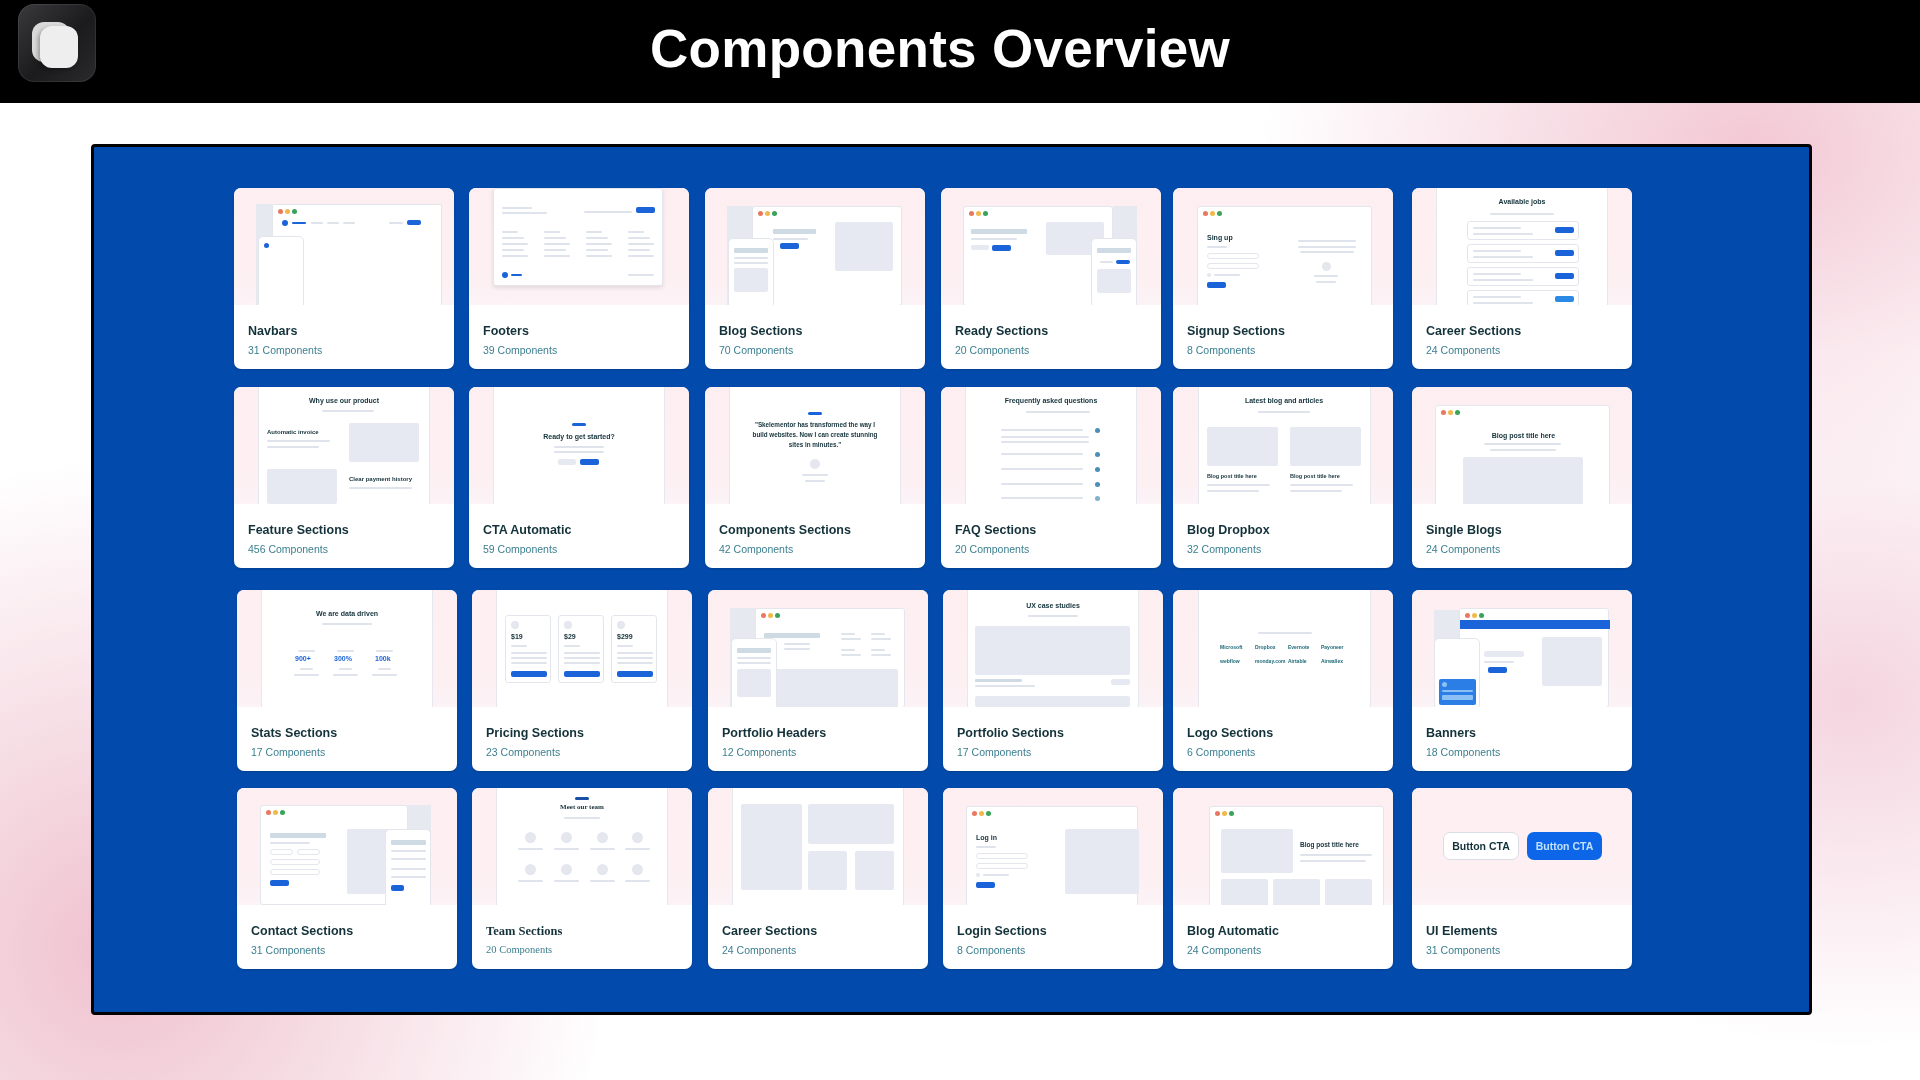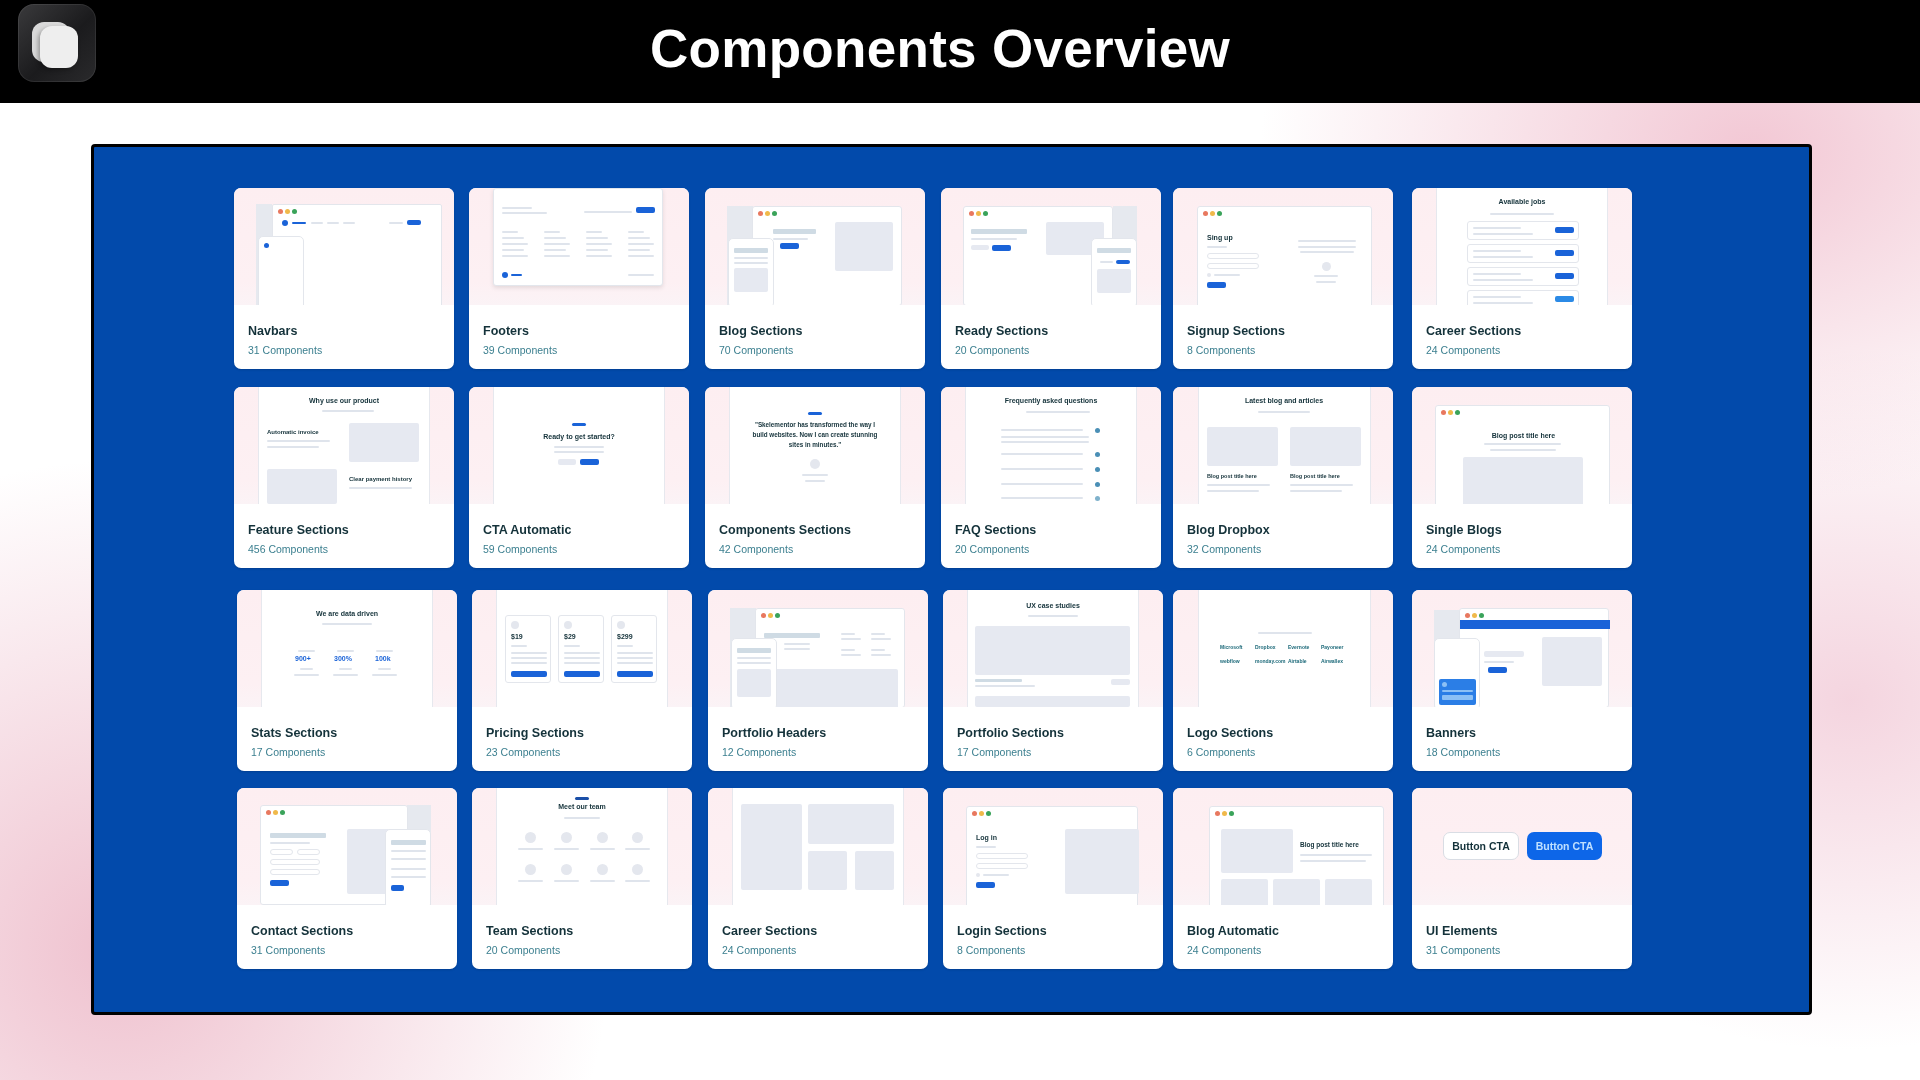--- a/index.html
+++ b/index.html
@@ -533,21 +533,21 @@
       <div class="ln" style="left:5px;top:28px;width:35px;"></div>
       <div class="ln" style="left:5px;top:38px;width:35px;"></div>
       <div class="ln" style="left:5px;top:46px;width:35px;"></div>
       <div class="btn" style="left:5px;top:55px;width:13px;"></div>
     </div>
   </div>
   <div class="card-title">Contact Sections</div>
   <div class="card-count">31 Components</div>
 </div>
 
-<div class="card" style="left:472px;top:788px;">
+<div class="card" style="left:472px;top:788px;font-family:Liberation Serif, serif;">
   <div class="preview">
     <div class="frame" style="left:24px;width:172px;"></div>
     <div class="btn" style="left:103px;top:9px;width:14px;height:3px;background:#1a4fa8;"></div>
     <div class="ptxt" style="left:0;width:220px;top:15px;text-align:center;">Meet our team</div>
     <div class="ln" style="left:92px;top:29px;width:36px;"></div>
     <div class="circ" style="left:53px;top:44px;width:11px;height:11px;"></div>
     <div class="circ" style="left:89px;top:44px;width:11px;height:11px;"></div>
     <div class="circ" style="left:125px;top:44px;width:11px;height:11px;"></div>
     <div class="circ" style="left:160px;top:44px;width:11px;height:11px;"></div>
     <div class="ln" style="left:46px;top:60px;width:25px;"></div>

